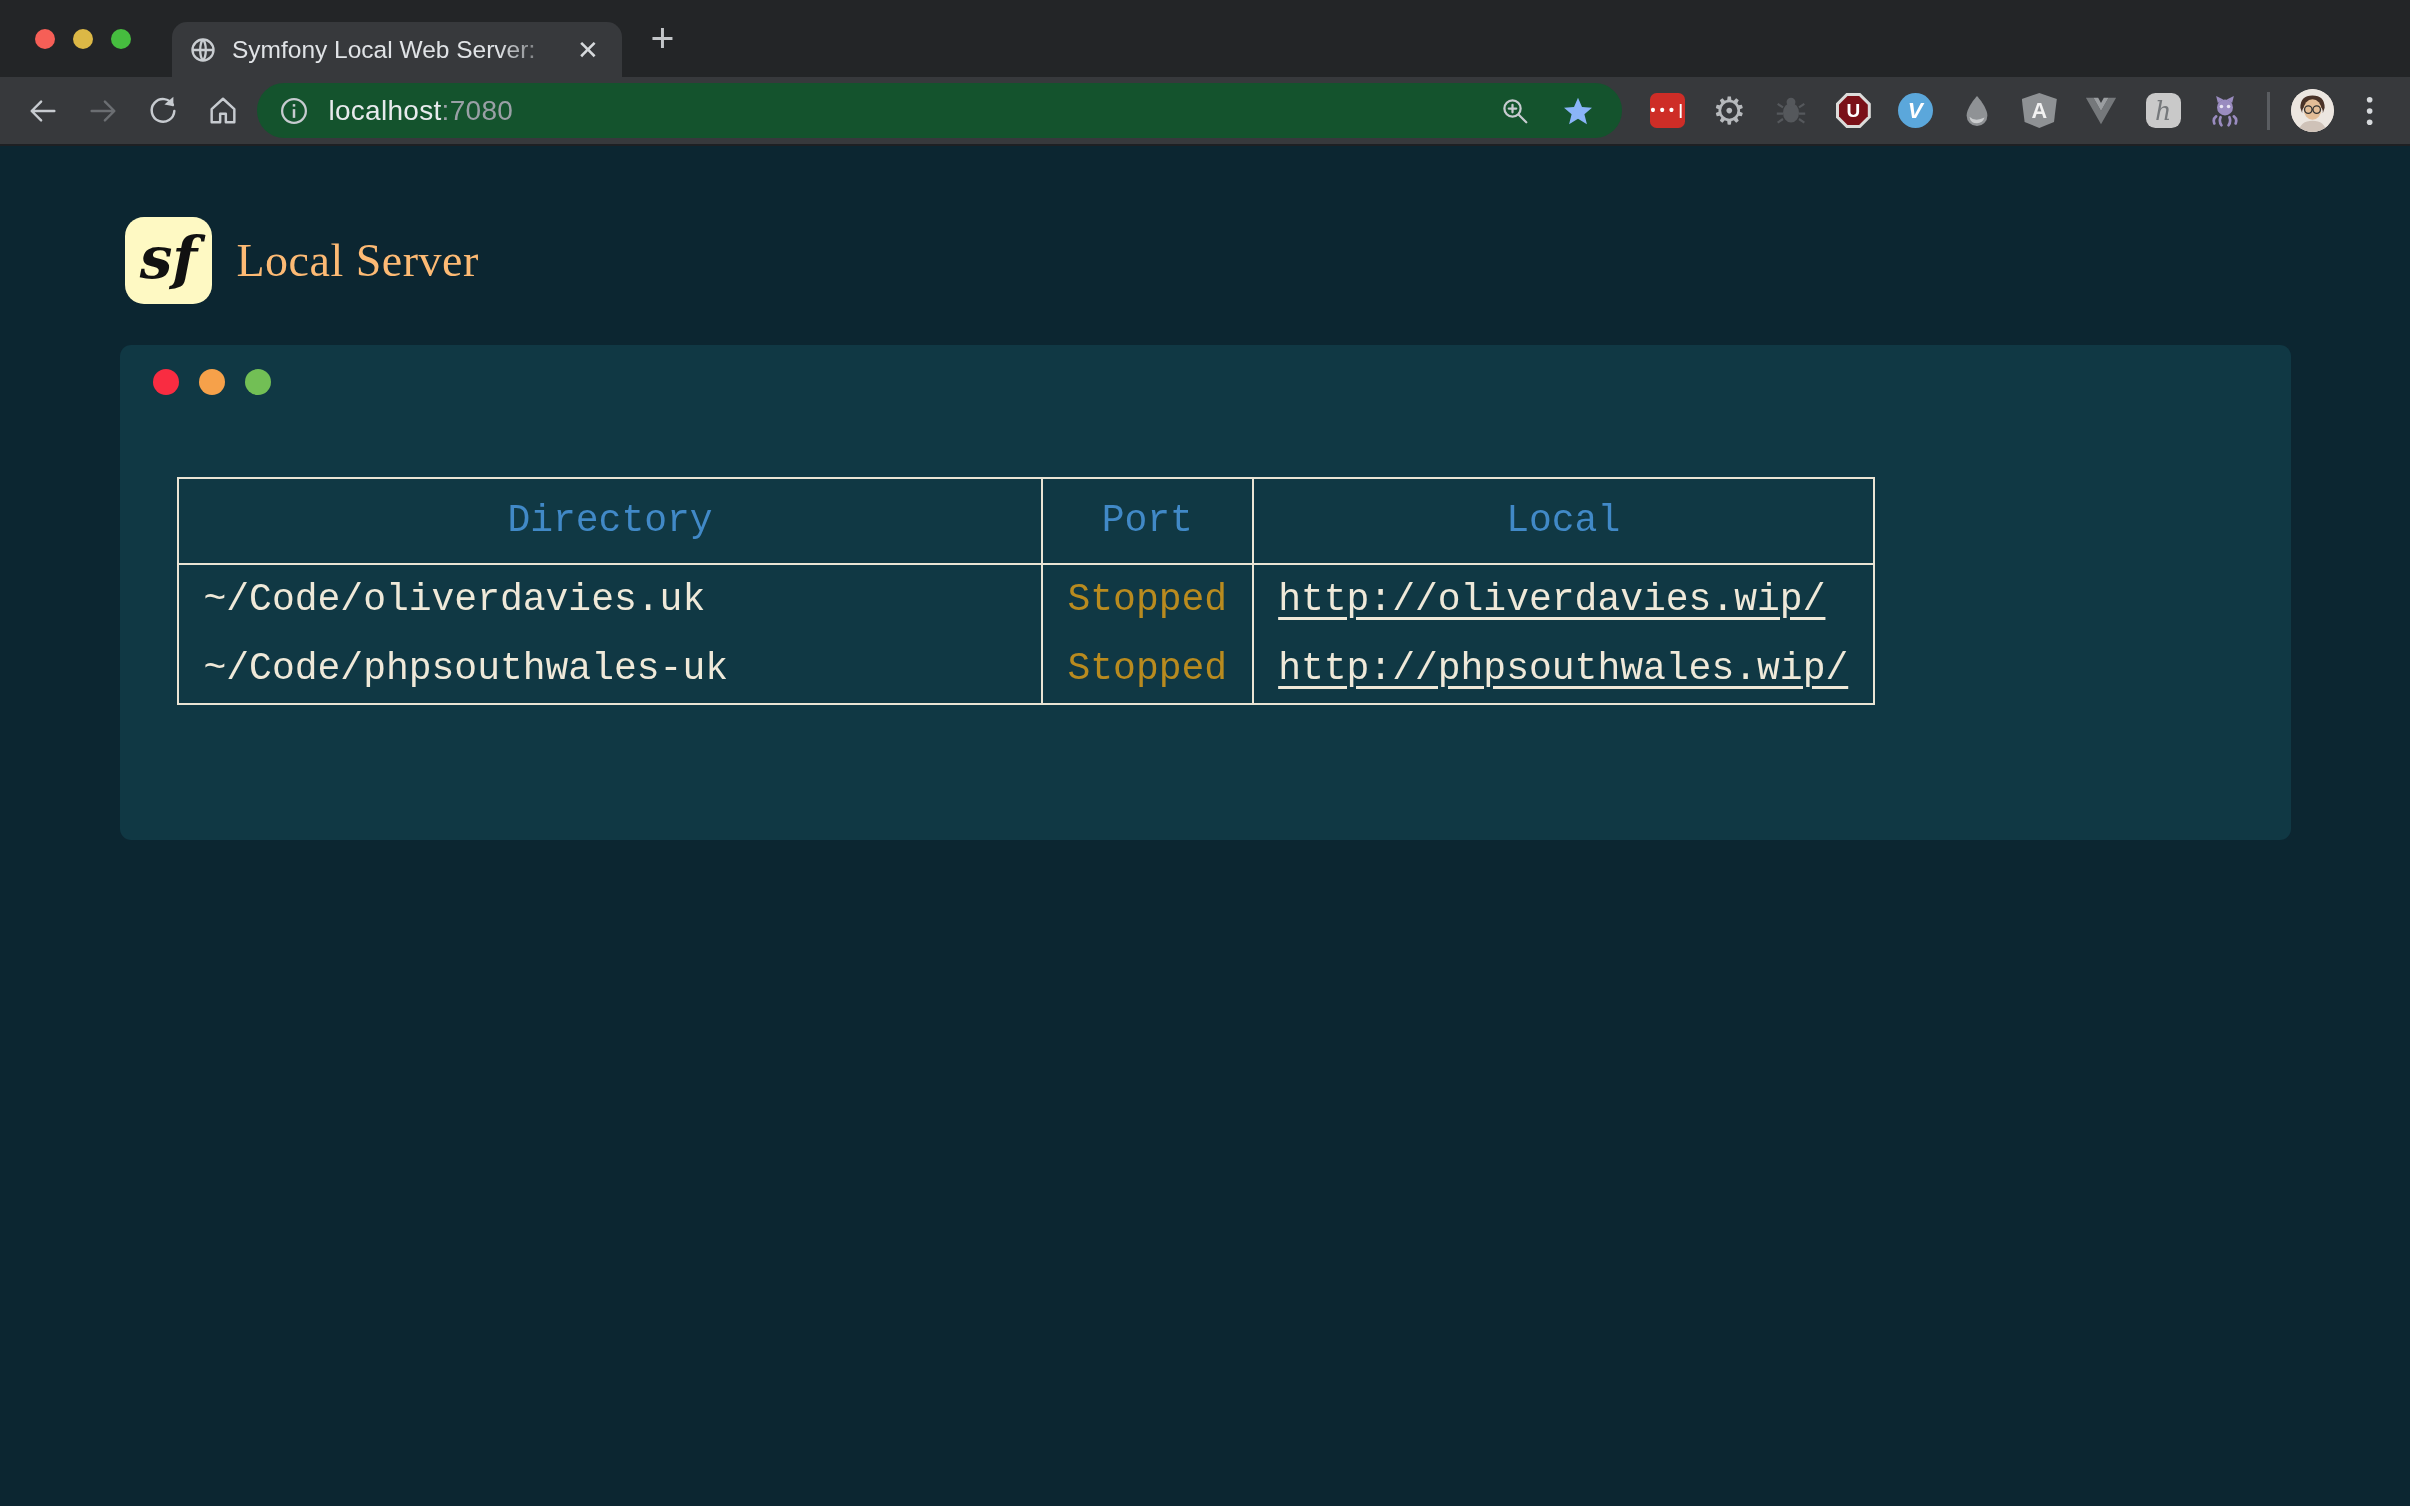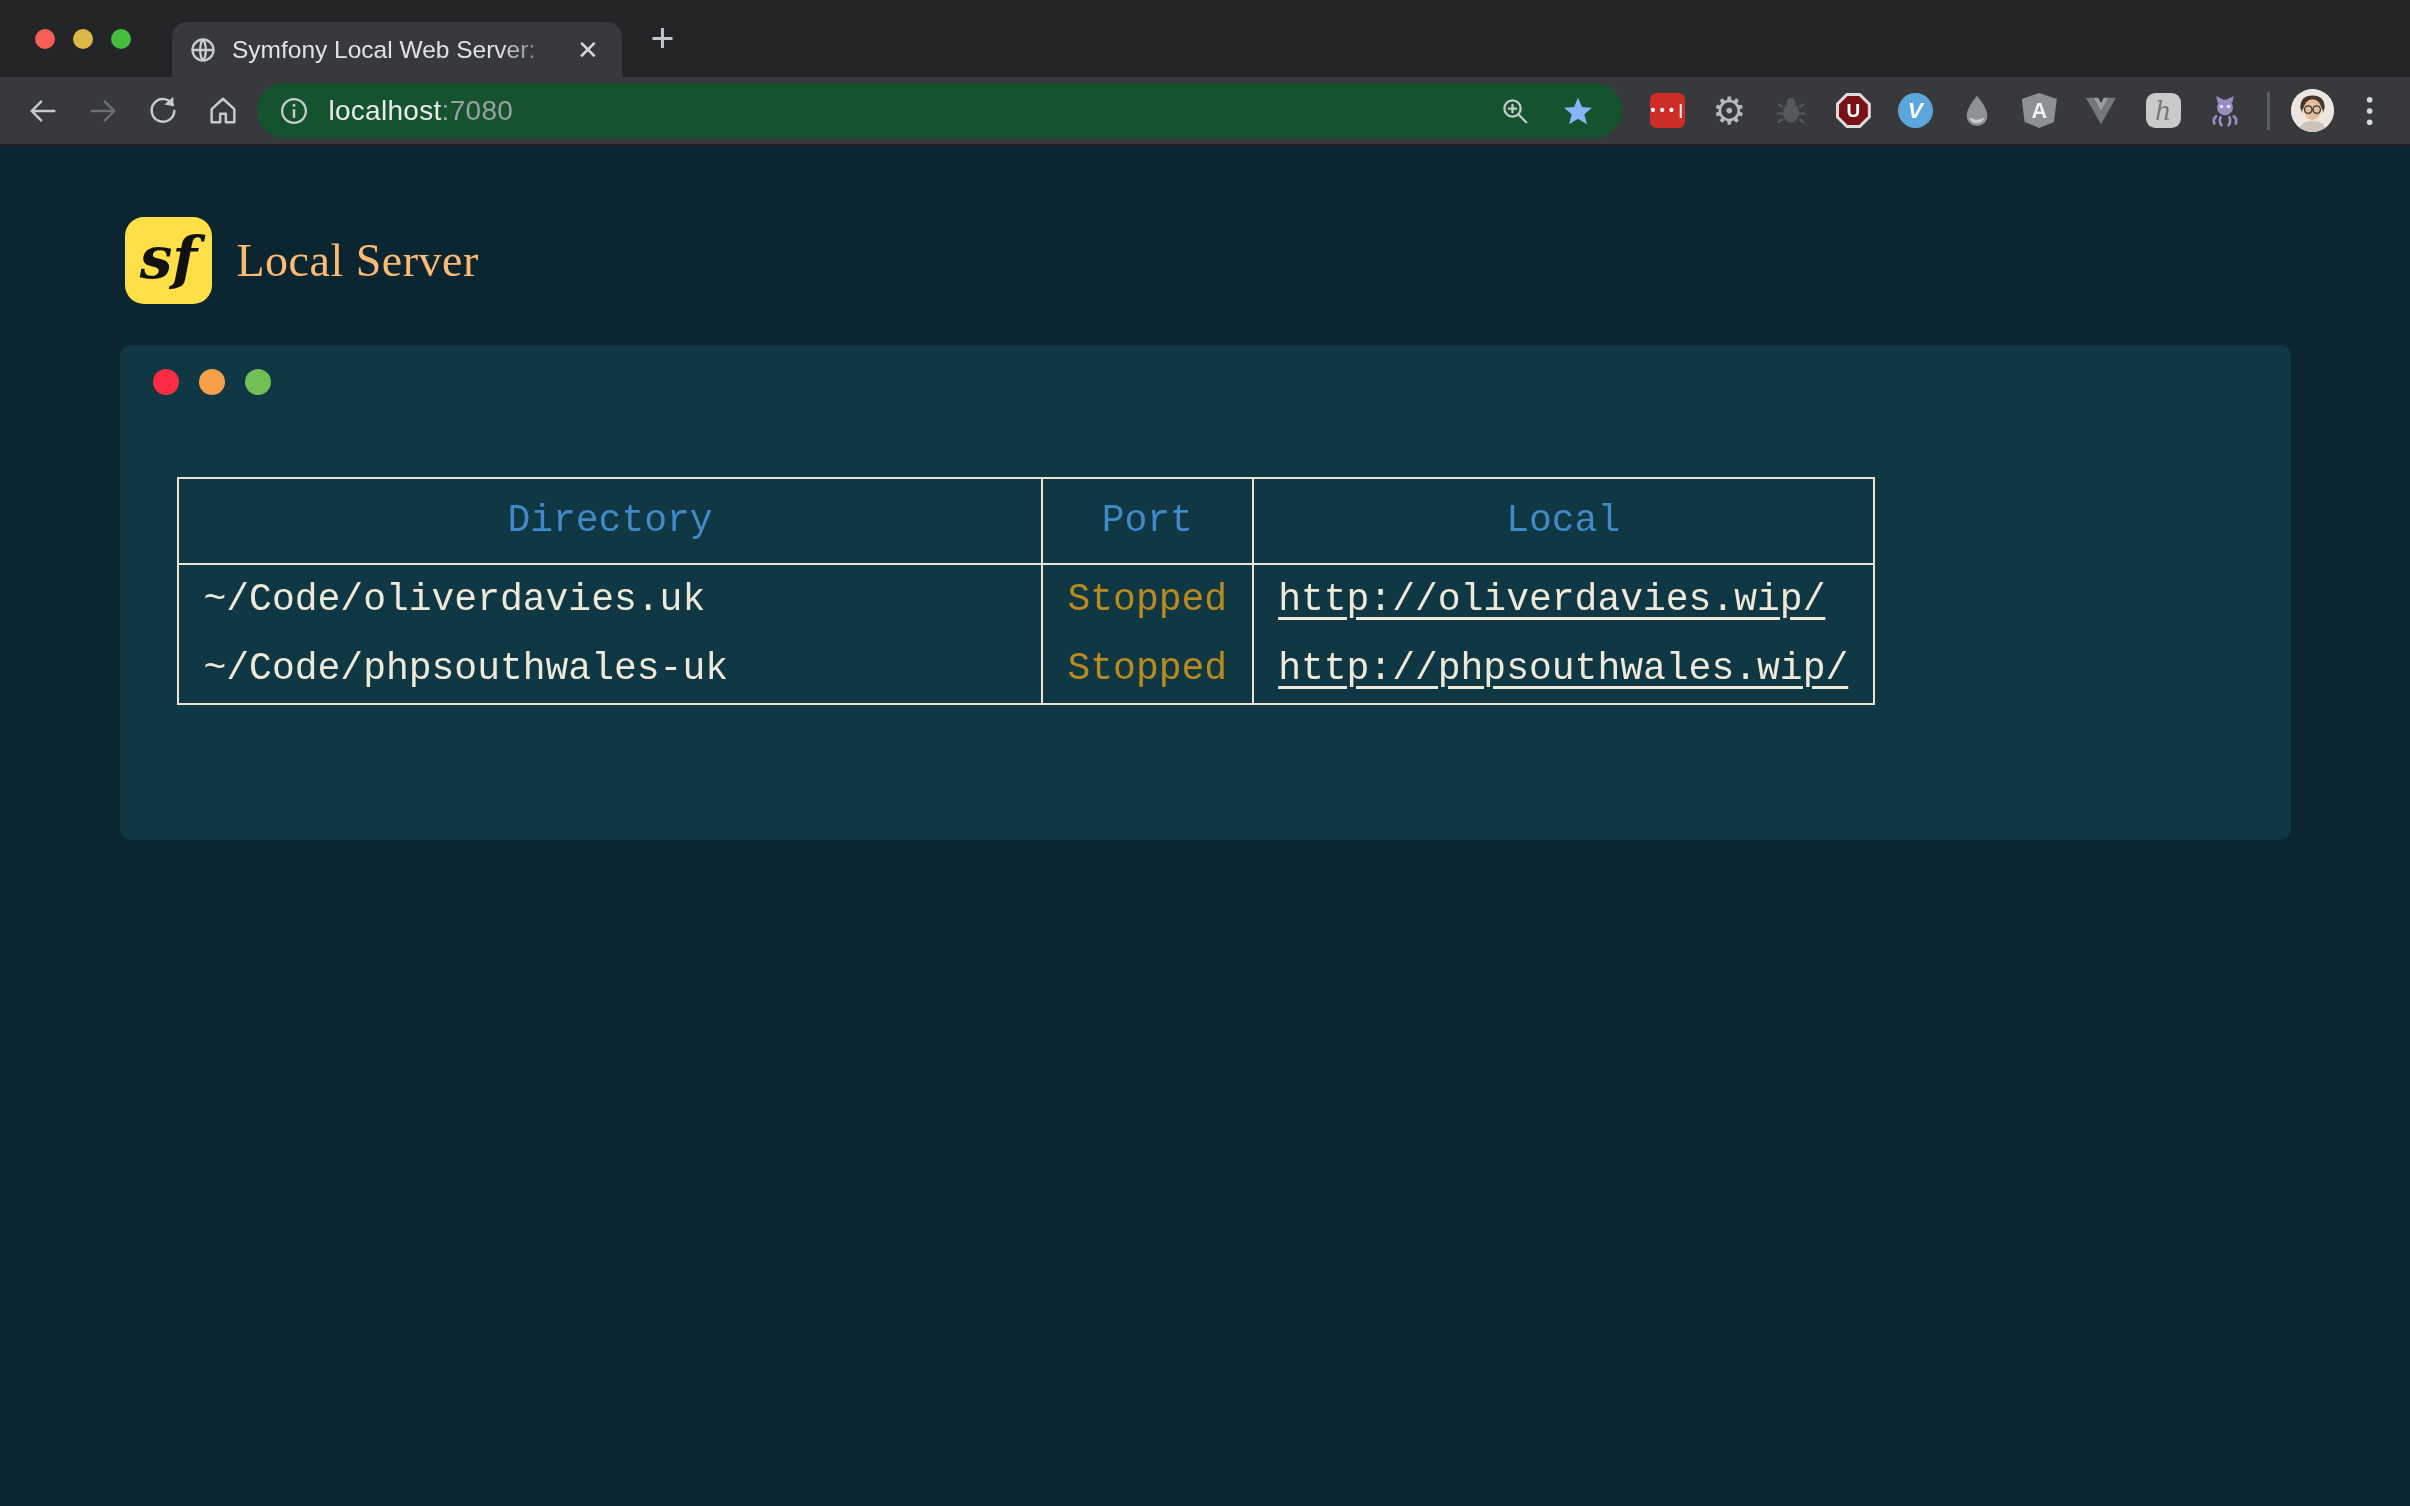--- a/index.html
+++ b/index.html
@@ -55,21 +55,21 @@
                 clip-path:polygon(50% 0,100% 17%,92% 83%,50% 100%,8% 83%,0 17%); }
   .ext-honey { background:#c9c9c9; border-radius:9.4px; color:#75787b;
                font-family:"DejaVu Serif",serif; font-style:italic; font-size:25.4px; }
   .toolbar-sep { width:2.8px; height:38px; background:#5a5d61; margin:0 21px 0 24.5px; }
   .avatar { width:43px; height:43px; border-radius:50%; overflow:hidden; background:#ece6e0; flex:0 0 auto; }
   .kebab { width:41px; height:43px; display:flex; align-items:center; justify-content:center; margin-left:15px; }
 
   
   .page { height:1358px; background:#0c2631; }
   .brand { display:flex; align-items:center; gap:24.5px; padding:71px 0 0 125px; }
-  .sf-logo { width:87px; height:87px; background:#fde047; border-radius:19px;
+  .sf-logo { width:87px; height:87px; background:#fef9c3; border-radius:19px;
              display:flex; align-items:center; justify-content:center; }
   .sf-glyph { font-family:"DejaVu Serif",serif; font-style:italic; font-weight:bold;
               font-size:58px; color:#111; transform:translateY(-2.8px); }
   .page-heading { font-size:46px; font-weight:300; color:#fdba74; letter-spacing:0.5px;font-family:Liberation Serif, serif; }
 
   .panel { width:2171px; height:495px; margin:41px 0 0 120px; background:#103844; border-radius:11.3px; }
   .panel-dots { display:flex; gap:20px; padding:23.5px 0 0 33px; }
   .panel-dot { width:26px; height:26px; border-radius:50%; }
   .pd-red    { background:#f92c41; }
   .pd-orange { background:#f6a14a; }

